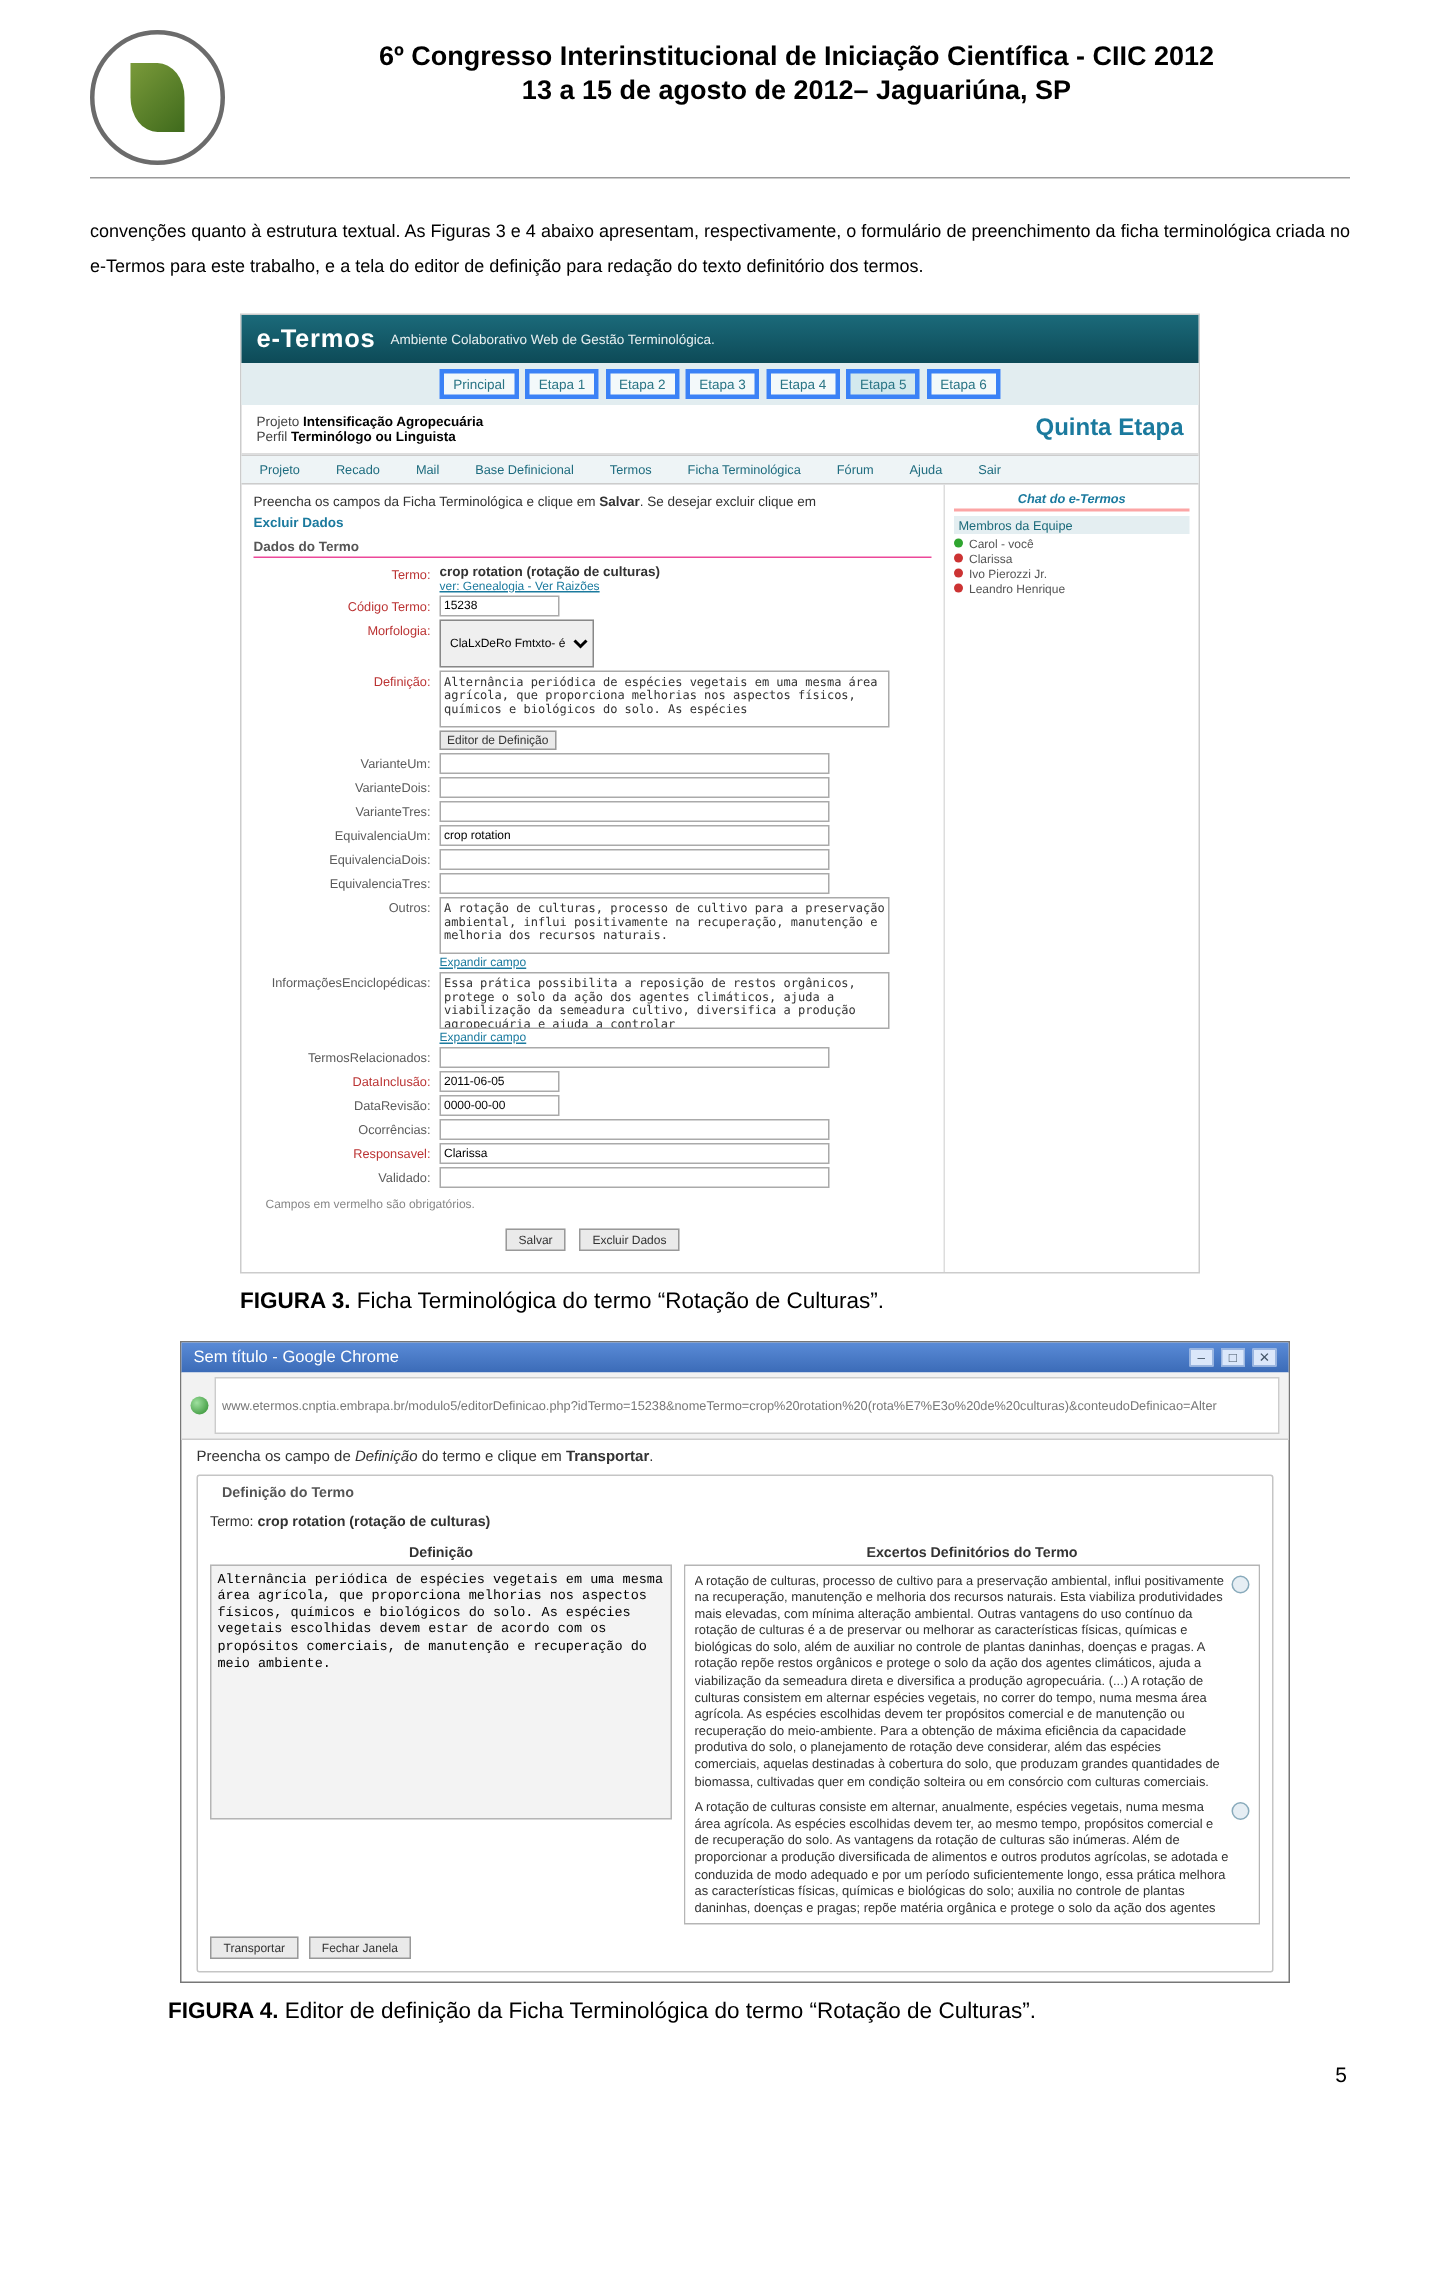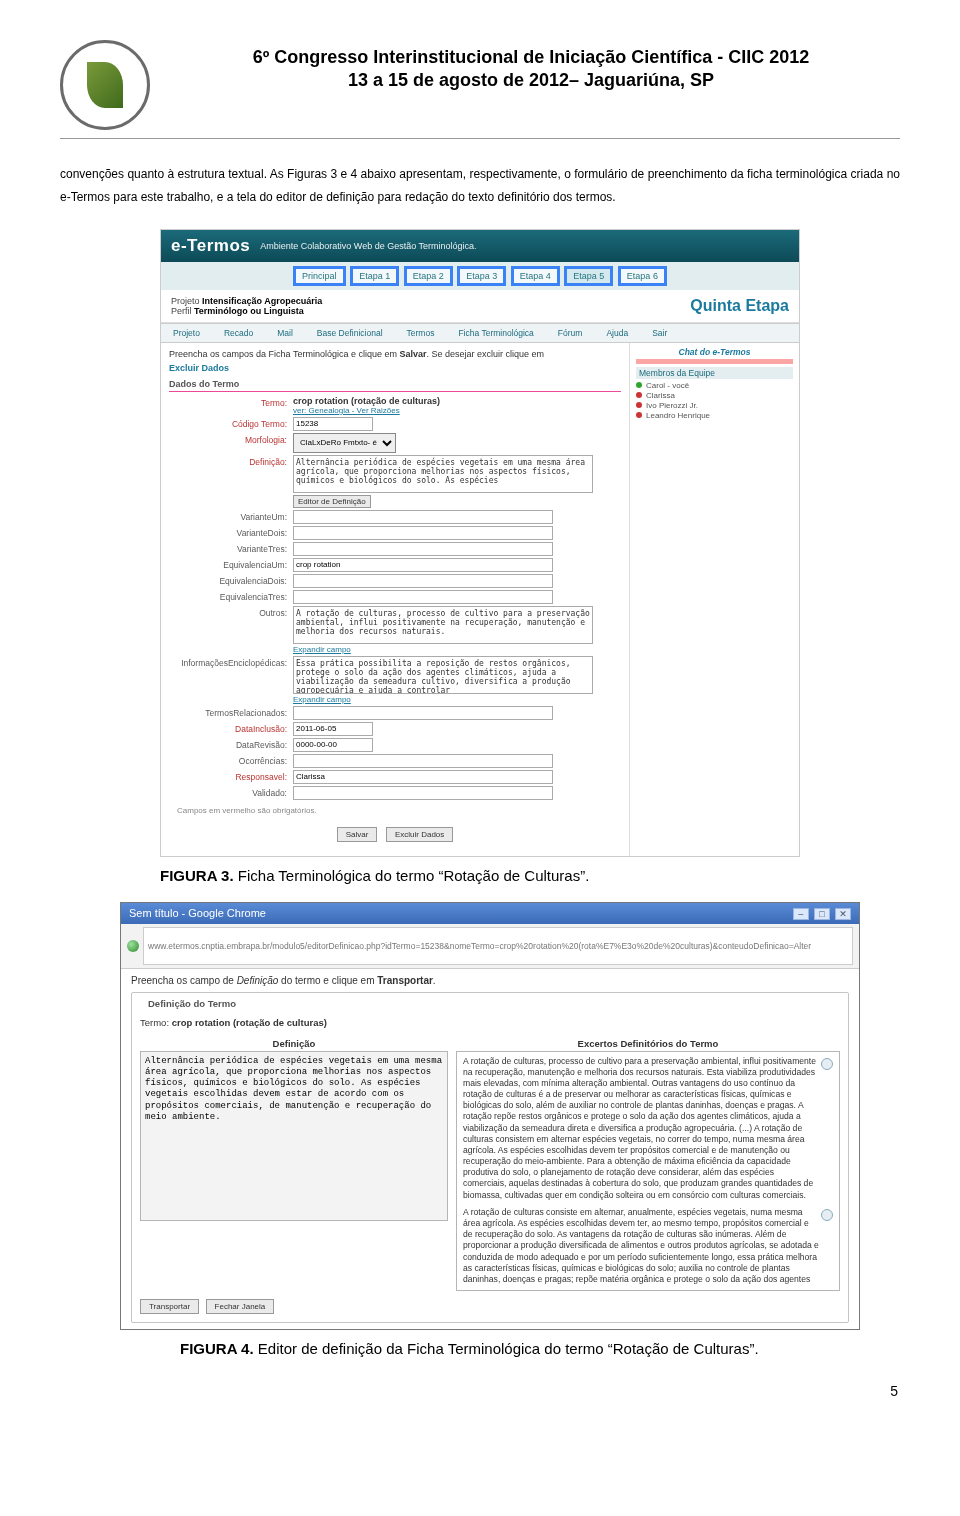--- a/index.html
+++ b/index.html
@@ -6,42 +6,42 @@
   body {
     font-family: Arial, Helvetica, sans-serif;
     color: #000;
     background: #fff;
     width: 960px;
     margin: 0 auto;
     padding: 20px 60px 40px 60px;
     font-size: 14px;
   }
   
-  .page-header { display:flex; align-items:flex-start; gap:12px; margin-bottom:4px;margin-top:20px;}
+  .page-header { display:flex; align-items:flex-start; gap:12px; margin-bottom:4px;}
   .logo-circle {
     width:90px; height:90px; border-radius:50%;
     border:3px solid #6b6b6b; position:relative;
     font-size:9px; color:#555; display:flex; align-items:center; justify-content:center;
     overflow:hidden; flex-shrink:0;
   }
   .logo-leaf { width:36px; height:46px; background:linear-gradient(135deg,#7a9a3a,#3f6a1c); border-radius:0 50% 0 50%; position:absolute;}
   .header-titles { flex:1; text-align:center; padding-top:6px;}
   .header-titles .l1 { font-weight:bold; font-size:18px; line-height:1.3;}
   .header-titles .l2 { font-weight:bold; font-size:18px; line-height:1.3;}
   .header-rule { border:none; border-top:1px solid #999; margin:8px 0 24px 0;}
 
   
   .body-text p { font-size:12px; line-height:1.9; text-align:justify; margin-bottom:20px;}
   .body-text p.first { text-indent:0;}
   
   
   .shot { margin:14px auto 4px auto; background:#fff; }
   .caption { text-align:left; margin:10px 0 18px 100px; font-size:15px;}
   .caption strong{font-weight:bold;}
-  .caption-left-indent { margin-left:120px; margin-right:40px;}
+  .caption-left-indent { margin-left:52px; margin-right:40px;}
 
   
   .shot1 { width:640px; border:1px solid #ccc; font-size:9px; color:#333;}
   .et-titlebar { background:linear-gradient(#1b6a7a,#0d4a57); color:#fff; padding:6px 10px; display:flex; align-items:center; gap:10px;}
   .et-titlebar .brand{ font-size:17px; font-weight:bold; letter-spacing:.5px;}
   .et-titlebar .sub{ font-size:9px; opacity:.9;}
   .et-stagebar { background:#e2edf0; padding:4px 8px; text-align:center; color:#2a6; font-size:9px;}
   .et-stagebar span{ display:inline-block; padding:2px 6px; border:3px solid #3b82f6; background:#f3f9fa; margin:0 1px; color:#2a7585;}
   .et-stagebar span.sel{ background:#d3e9ee;}
   .et-project-row{ display:flex; justify-content:space-between; padding:6px 10px; border-bottom:1px solid #ddd; align-items:center;}
@@ -55,25 +55,25 @@
   .et-form .msg{ font-size:9px; margin-bottom:4px;}
   .et-form .msg b{}
   .et-form .link-x{color:#1b7a9e; font-weight:bold; cursor:pointer;}
   .fieldset-head{ font-size:9px; font-weight:bold; color:#555; padding:2px 0; border-bottom:1px solid #ec4899; margin:4px 0 4px 0;}
   .form-row{display:flex; align-items:flex-start; margin:2px 0; gap:6px;}
   .form-row .lbl{ width:118px; text-align:right; font-size:8.5px; color:#5a5a5a; padding-top:2px;}
   .form-row .lbl.red{color:#b33;}
   .form-row .ctl{ flex:1;}
   .txtinput{ width:260px; height:14px; border:1px solid #aaa; background:#fff; font-size:8px; padding:0 2px;}
   .txtinput.short{width:80px;}
-  .selectbox{height:20px; border:1px solid #888; background:#efefef; font-size:8px; padding:0 2px;}
+  .selectbox{height:32px; border:1px solid #888; background:#efefef; font-size:8px; padding:0 2px;}
   .txtarea{ width:300px; height:38px; border:1px solid #aaa; background:#fff; font-family:monospace; font-size:8px; padding:2px; resize:none; overflow:hidden;}
   .btn-tiny{ display:inline-block; padding:1px 4px; border:1px solid #999; background:#eaeaea; font-size:8px; color:#333; margin-top:2px;text-align:center;}
   .et-chat{ width:170px; border-left:1px solid #ddd; padding:4px 6px; font-size:8.5px;}
-  .et-chat .chat-head{ color:#1b7a9e; font-weight:bold; text-align:center; border-bottom:5px solid #fca5a5; padding-bottom:2px; margin-bottom:3px; font-style:italic;}
+  .et-chat .chat-head{ color:#1b7a9e; font-weight:bold; text-align:center; border-bottom:2px solid #fca5a5; padding-bottom:2px; margin-bottom:3px; font-style:italic;}
   .et-chat .sect{ background:#e4eef1; color:#1b6a7a; padding:1px 3px; margin-bottom:2px;}
   .et-chat .user{ display:flex; align-items:center; gap:4px; font-size:8px; margin:1px 0; color:#555;}
   .dot{width:6px;height:6px;border-radius:50%; display:inline-block;}
   .dot.g{background:#2fa52f;} .dot.r{background:#c33;}
   .et-note{ font-size:8px; color:#888; padding:4px 8px;}
   .et-action-btns{ text-align:center; padding:8px;}
   .et-action-btns .btn-tiny{ padding:2px 8px; margin:0 3px;}
 
   
   .shot2 { width:740px; border:1px solid #777; font-size:9px; color:#333; margin-left:60px;}

